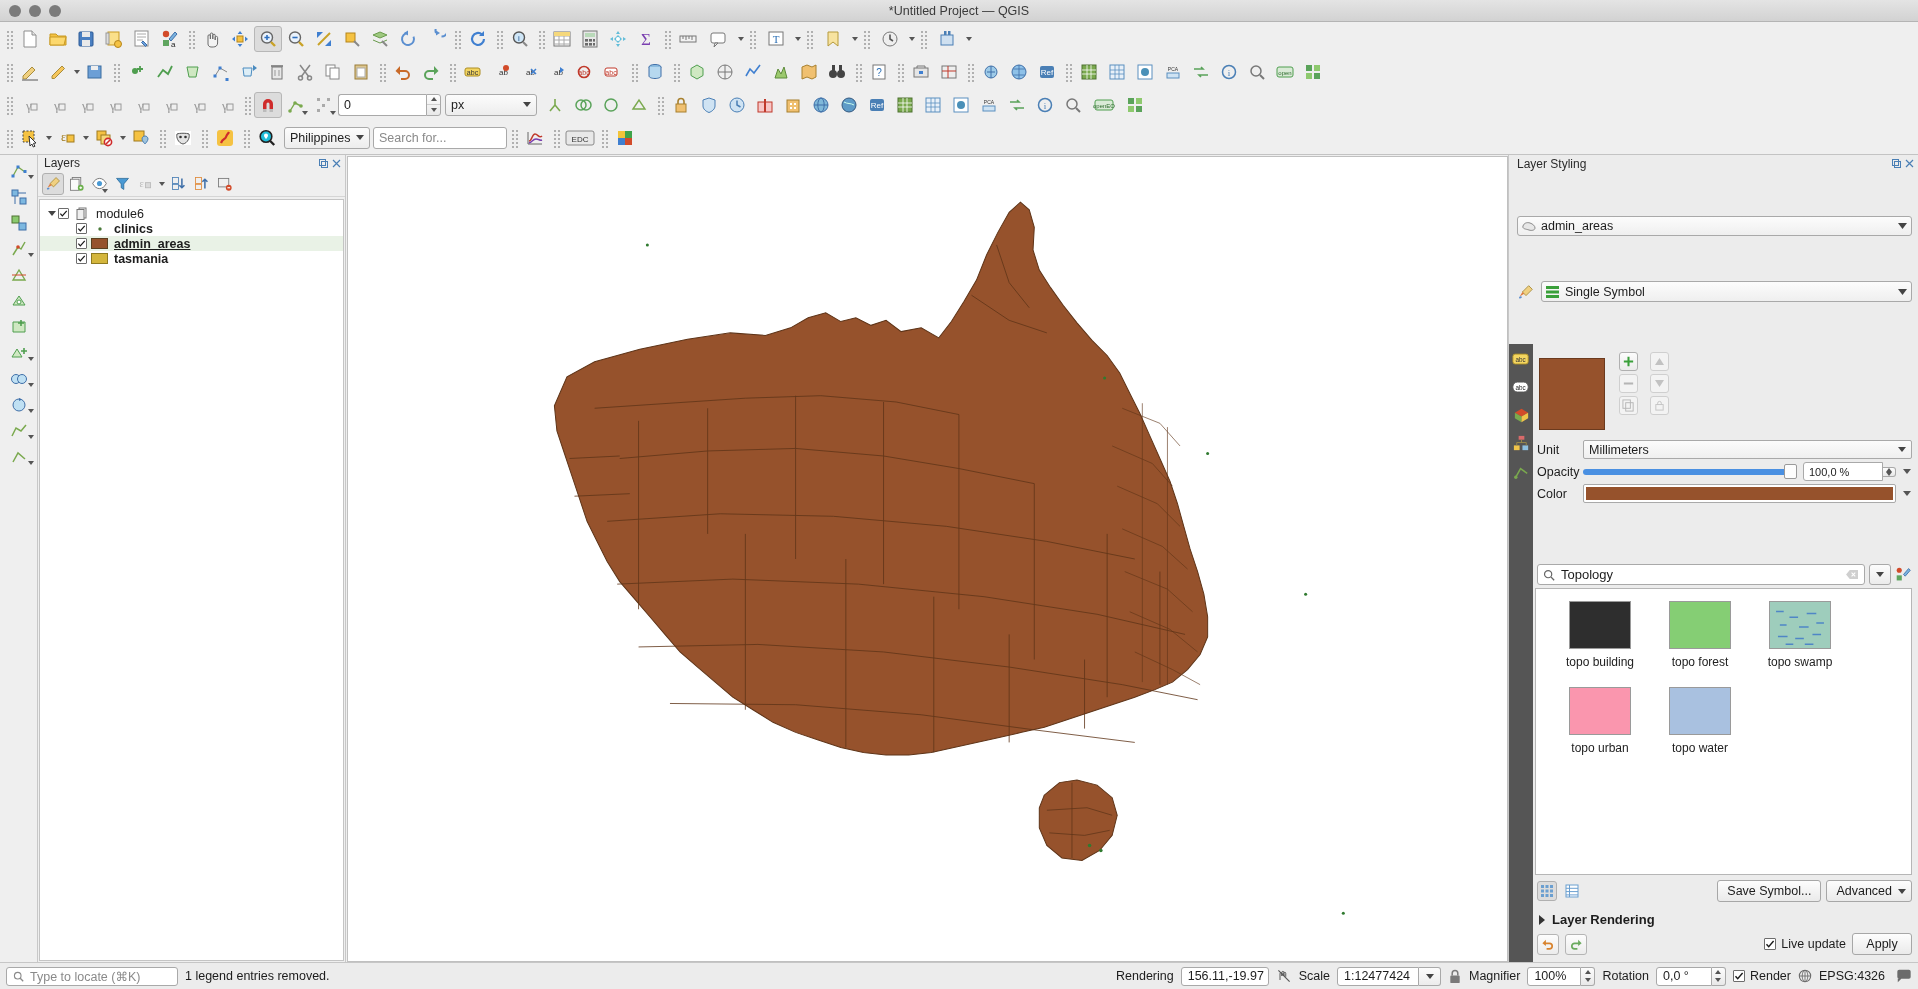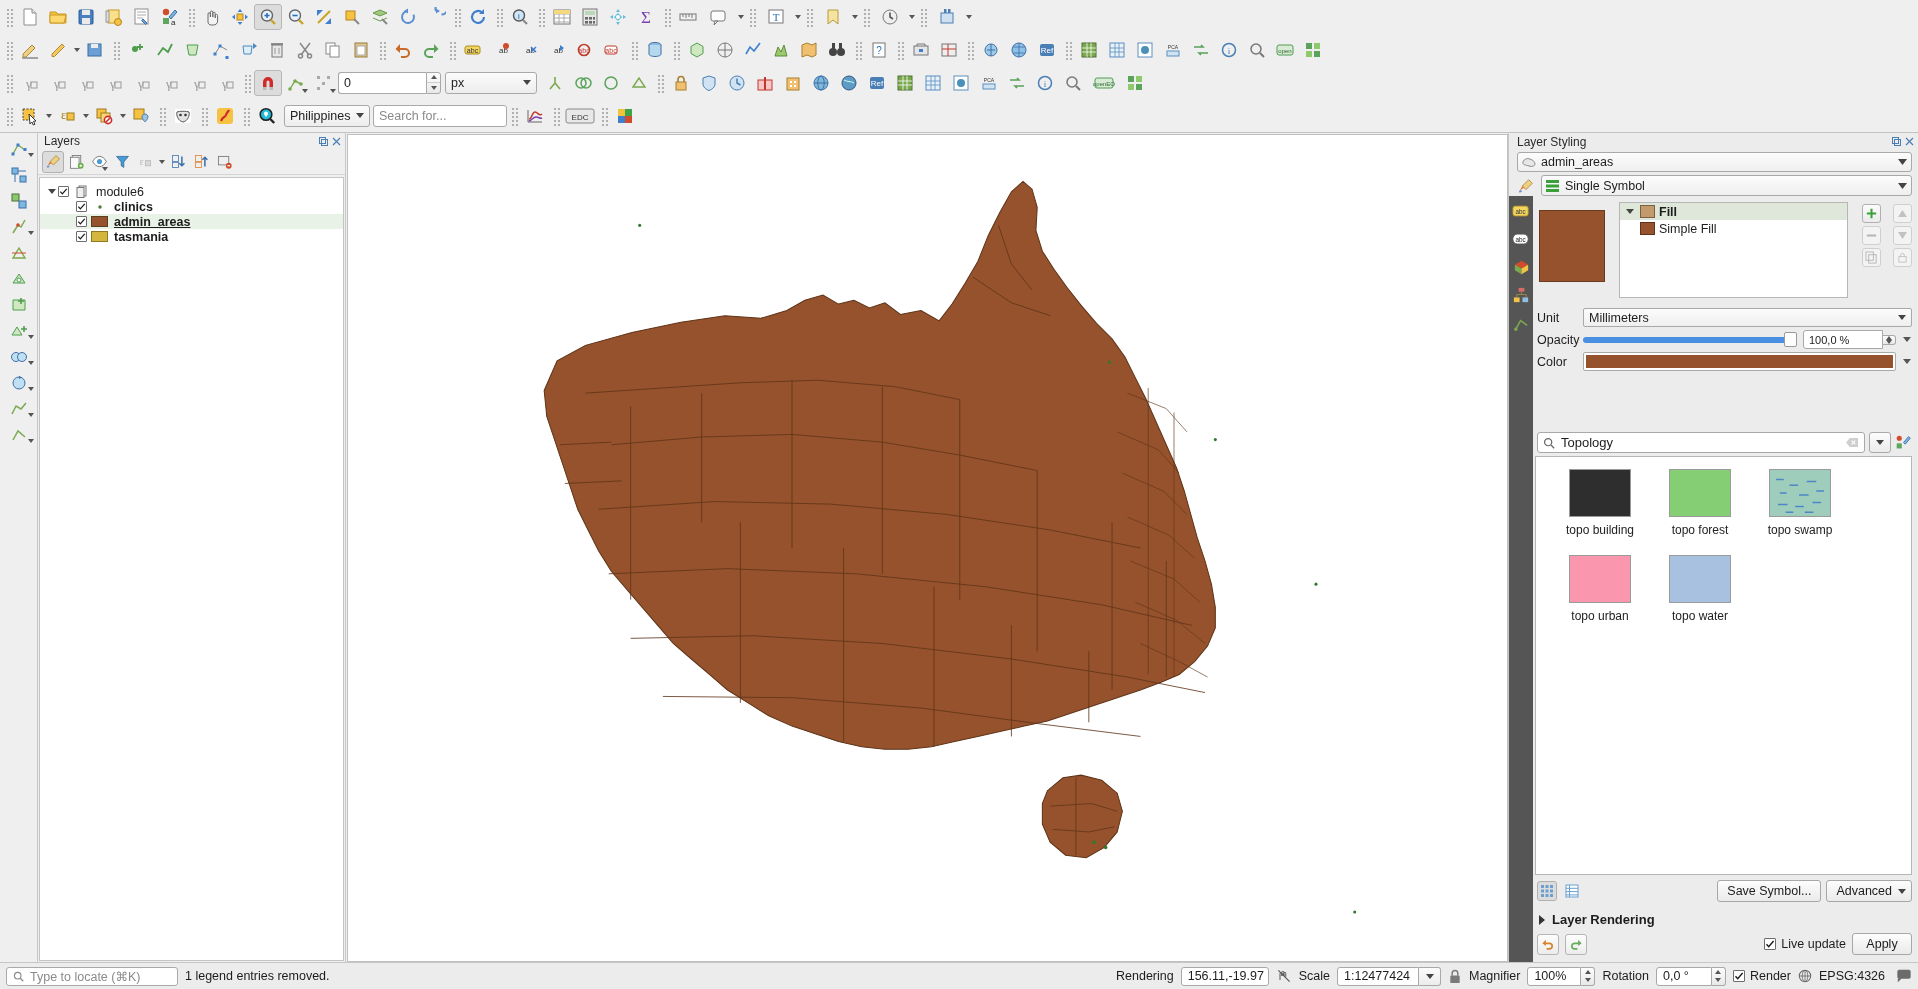--- a/index.html
+++ b/index.html
@@ -132,20 +132,21 @@
   .canvas-wrap{ flex:1; display:flex; flex-direction:column; min-width:0; background:#efefef;}
   .canvas{
     flex:1; margin:1px 0 0 1px; background:#fff; border:1px solid #c0c0c0;
     position:relative; overflow:hidden;
   }
 
   
   .styling{
     width:410px;flex:0 0 410px;background:#ececec;display:flex;flex-direction:column;
     border-left:1px solid #c8c8c8;
+    gap:42px;
   }
   .st-head{
     height:17px;display:flex;align-items:center;justify-content:space-between;
     padding:0 4px 0 8px;font-size:12px;color:#2b2b2b;
   }
   .st-layer{
     margin:2px 6px 0 8px;height:20px;border:1px solid #a9a9a9;border-radius:3px;
     background:linear-gradient(#fcfcfc,#efefef);display:flex;align-items:center;
     padding:0 4px;gap:5px;font-size:12.5px;
   }
@@ -259,20 +260,28 @@
   .sb-spin{width:14px;height:19px;border:1px solid #a9a9a9;border-left:none;border-radius:0 3px 3px 0;background:linear-gradient(#fdfdfd,#e8e8e8);display:flex;flex-direction:column;}
   .sb-spin div{flex:1;display:flex;align-items:center;justify-content:center;}
   .chk-sb{width:12px;height:12px;border:1px solid #6d6d6d;background:#fff;display:flex;align-items:center;justify-content:center;border-radius:1px;}
   .nogap{display:flex;align-items:center;}
 </style>
 </head>
 <body>
 
 <div class="app">
 
+  <div class="titlebar">
+    <div class="traffic">
+      <div class="tl"></div>
+      <div class="tl"></div>
+      <div class="tl"></div>
+    </div>
+    <div class="title-text">*Untitled Project — QGIS</div>
+  </div>
 
   <div class="toolbars">
 
     <div class="tbrow r1">
       <div class="grip"></div>
       <div class="tbtn">
         <svg width="20" height="20" viewBox="0 0 20 20">
             <path d="M4 2h8l4 4v12H4z" fill="#fff" stroke="#8d8d8d"></path>
             <path d="M12 2v4h4" fill="#e6e6e6" stroke="#8d8d8d"></path>
           </svg>
@@ -1415,31 +1424,20 @@
                 <path d="M4 16l5-9 7 5" stroke="#7aa94e" stroke-width="1.6" fill="none"></path>
                 <circle cx="4" cy="16" r="1.8" fill="#7aa94e"></circle>
               </svg>
           </div>
         </div>
 
         <div class="st-content">
 
           <div class="sym-area">
             <div class="sym-preview"></div>
-            <div class="layer-list">
-              <div class="ll-row sel">
-                <span class="ll-exp"></span>
-                <span class="ll-sw" style="background:#c39a6b"></span>
-                <span style="font-weight:bold;">Fill</span>
-              </div>
-              <div class="ll-row" style="padding-left:20px;">
-                <span class="ll-sw" style="background:#96522c;border-color:#5e3418"></span>
-                <span>Simple Fill</span>
-              </div>
-            </div>
             <div class="side-btns">
               <div class="sbtn">
                 <svg width="13" height="13" viewBox="0 0 14 14">
                     <path d="M7 2v10M2 7h10" stroke="#3aa03a" stroke-width="2.2"></path>
                   </svg>
               </div>
               <div class="sbtn ghost">
                 <svg width="13" height="13" viewBox="0 0 14 14">
                     <path d="M2 7h10" stroke="#b5b5b5" stroke-width="2.2"></path>
                   </svg>

